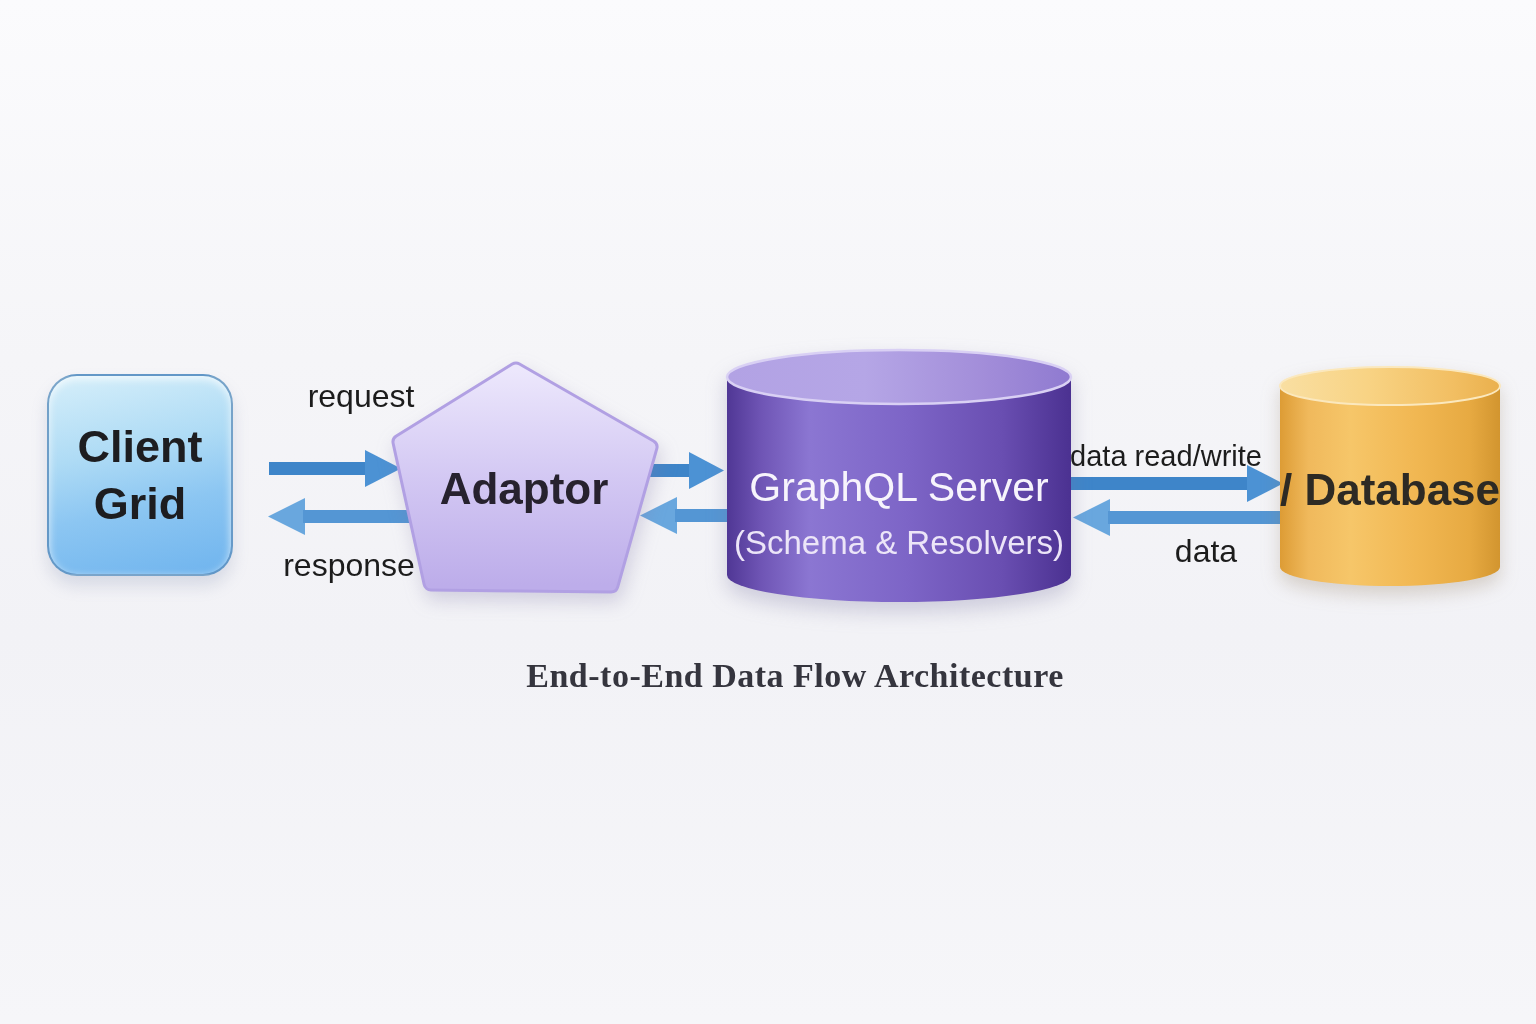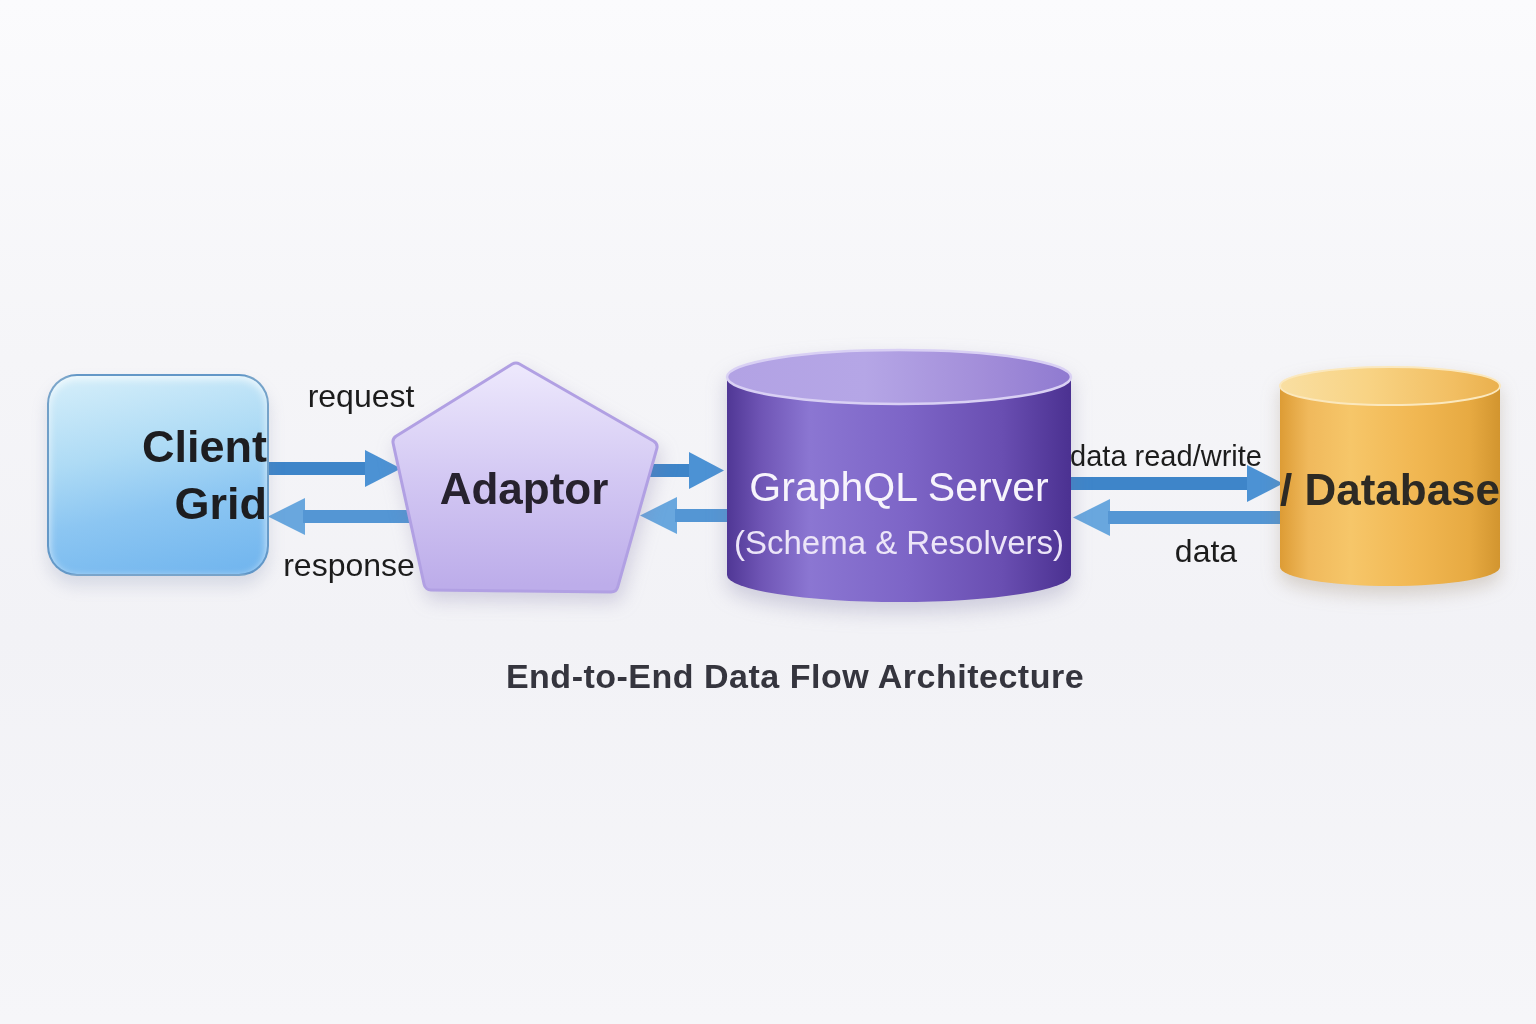--- a/index.html
+++ b/index.html
@@ -9,26 +9,26 @@
     margin: 0 auto;
     overflow: hidden;
     background: linear-gradient(180deg, #fbfbfd 0%, #f5f5f8 35%, #f2f2f6 62%, #f6f6f9 100%);
     font-family: "Liberation Sans", "DejaVu Sans", sans-serif;
   }
   .layer { position: absolute; left: 0; top: 0; }
   svg.shape { position: absolute; overflow: visible; }
 
   
   .client-box {
-    position: absolute; left: 47px; top: 374px; width: 222px; height: 202px;
+    position: absolute; left: 47px; top: 374px; width: 186px; height: 202px;
     border-radius: 30px;
     background: linear-gradient(168deg, #d6effa 0%, #aedbf5 38%, #8cc6f2 64%, #6fb4ee 100%);
     border: 2px solid rgba(92, 140, 185, 0.75);
     box-shadow: 0 10px 16px rgba(120, 130, 170, 0.22), inset 0 3px 8px rgba(255,255,255,0.75);
-    display: flex; flex-direction: column; justify-content: center; align-items: flex-end;
+    display: flex; flex-direction: column; justify-content: center; align-items: center;
     box-sizing: border-box;
   }
   .node-title { font-weight: bold; font-size: 45px; line-height: 57px; color: #1d1d20; text-align: center; }
 
   
   .centered { position: absolute; transform: translate(-50%, -50%); text-align: center; white-space: nowrap; }
   .adaptor-text { font-weight: bold; font-size: 44px; line-height: 56px; color: #27222e; }
   .server-text-1 { font-size: 41px; line-height: 46px; color: #f7f4fc; font-weight: normal; }
   .server-text-2 { font-size: 33px; line-height: 40px; color: #ece5f8; font-weight: normal; margin-top: 13px; }
   .db-text { font-weight: bold; font-size: 44px; line-height: 56px; color: #2d2a24; }
@@ -145,15 +145,15 @@
   </svg>
   <div class="centered db-text" style="left:1390px; top:490px;">
     <div>/ Database</div>
   </div>
 
   <div class="centered edge-label" style="left:361px; top:396px;">request</div>
   <div class="centered edge-label" style="left:349px; top:565px;">response</div>
   <div class="centered edge-label small" style="left:1166px; top:456px;">data read/write</div>
   <div class="centered edge-label" style="left:1206px; top:551px;">data</div>
 
-  <div class="centered caption" style="left:795px; top:676px;">End-to-End Data Flow Architecture</div>
+  <div class="centered caption" style="left:795px; top:676px;font-family:Liberation Serif, serif;">End-to-End Data Flow Architecture</div>
 
 </div>
 
 </body></html>

